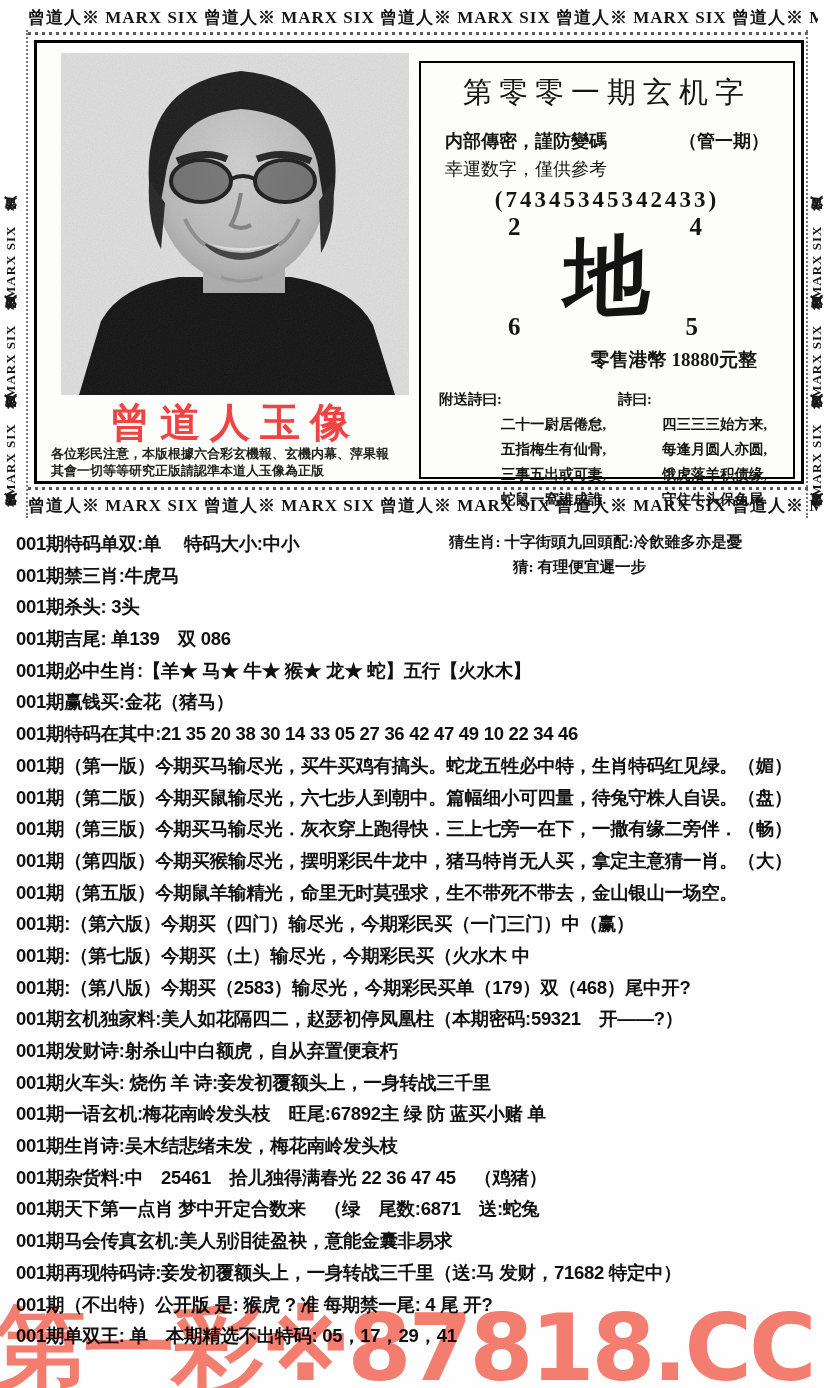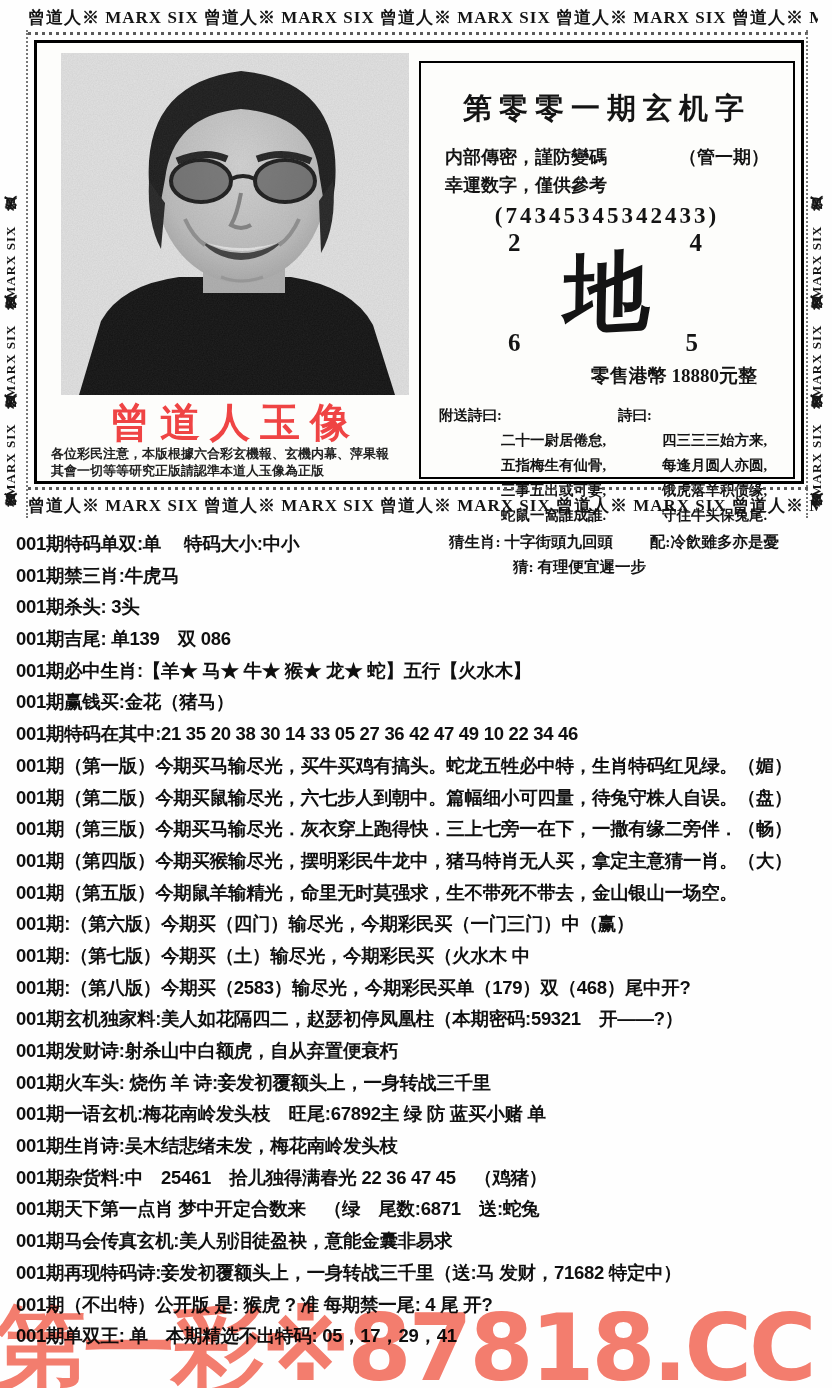--- a/index.html
+++ b/index.html
@@ -34,45 +34,45 @@
            font-family:"Liberation Serif", serif;font-weight:bold;font-size:40px;
            letter-spacing:10px;color:#ef4444;}
   .photo-notes{position:absolute;left:14px;top:402px;width:372px;
                font-family:"Liberation Serif", serif;font-weight:bold;font-size:13px;
                line-height:17px;color:#222;}
 
   
   .panel{position:absolute;left:382px;top:18px;width:372px;height:414px;
          border:2px solid #000;background:#fdfdfb;
          font-family:"Liberation Serif", serif;color:#141414;}
-  .panel-title{margin-top:26px;text-align:center;font-size:29px;font-weight:bold;
+  .panel-title{margin-top:10px;text-align:center;font-size:29px;font-weight:normal;
                letter-spacing:7px;}
   .panel-row1{display:flex;justify-content:space-between;margin:16px 24px 0 24px;
               font-size:18px;font-weight:bold;}
-  .panel-row2{margin:4px 24px 0 24px;font-size:18px;font-weight:bold;}
+  .panel-row2{margin:4px 24px 0 24px;font-size:18px;font-weight:normal;}
   .panel-code{margin-top:6px;text-align:center;font-size:23px;font-weight:bold;
               letter-spacing:3px;font-family:"Liberation Serif", serif;}
   .glyph-wrap{position:relative;width:210px;height:118px;margin:6px auto 0 auto;}
   .glyph-num{position:absolute;font-size:25px;font-weight:bold;}
   .glyph-num.tl{left:6px;top:-6px;}
   .glyph-num.tr{right:10px;top:-6px;}
   .glyph-num.bl{left:6px;bottom:-4px;}
   .glyph-num.br{right:14px;bottom:-4px;}
   .glyph-char{position:absolute;left:0;right:0;top:2px;text-align:center;
               font-size:86px;line-height:110px;font-weight:bold;
               font-family:"DejaVu Serif", serif;transform:rotate(-3deg) skewX(-4deg);}
   .panel-price{margin:10px 36px 8px 0;text-align:right;font-size:19px;font-weight:bold;}
   .poems{display:flex;margin:14px 10px 0 18px;font-size:14.5px;font-weight:bold;}
   .poem-col{line-height:25px;}
   .poem-col.left{width:52%;}
   .poem-col.right{width:48%;}
   .poem-label{display:block;}
   .poem-lines{padding-left:62px;}
   .poem-col.right .poem-lines{padding-left:44px;}
-  .guess-row{display:flex;justify-content:space-between;margin:4px 14px 0 28px;
+  .guess-row{display:flex;margin:20px 14px 0 28px;
              font-size:15.5px;font-weight:bold;}
   .guess2-row{margin:4px 0 0 92px;font-size:15.5px;font-weight:bold;}
 
   
   .tips{position:absolute;left:16px;top:528px;width:812px;}
   .tip-line{height:31.7px;line-height:31.7px;font-size:18.5px;font-weight:bold;
             letter-spacing:-0.3px;white-space:nowrap;overflow:hidden;color:#101010;}
 
   
   .watermark{position:absolute;left:-6px;top:1287px;z-index:5;white-space:nowrap;

